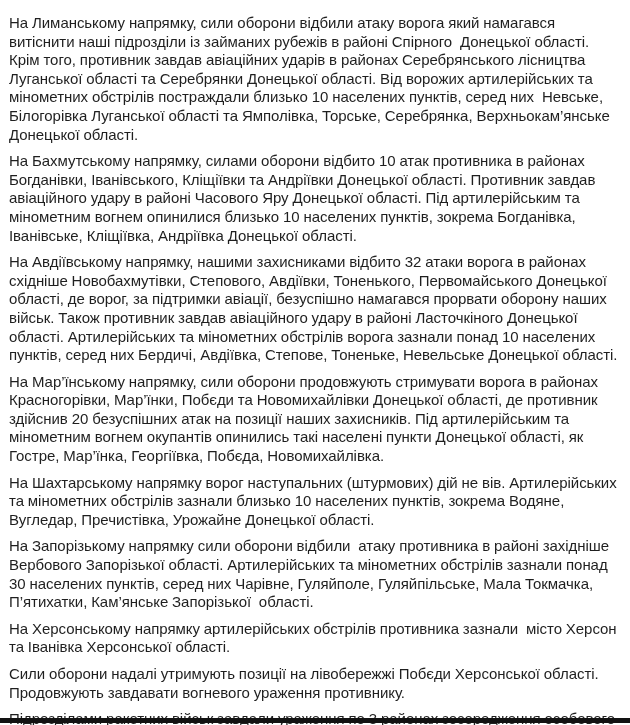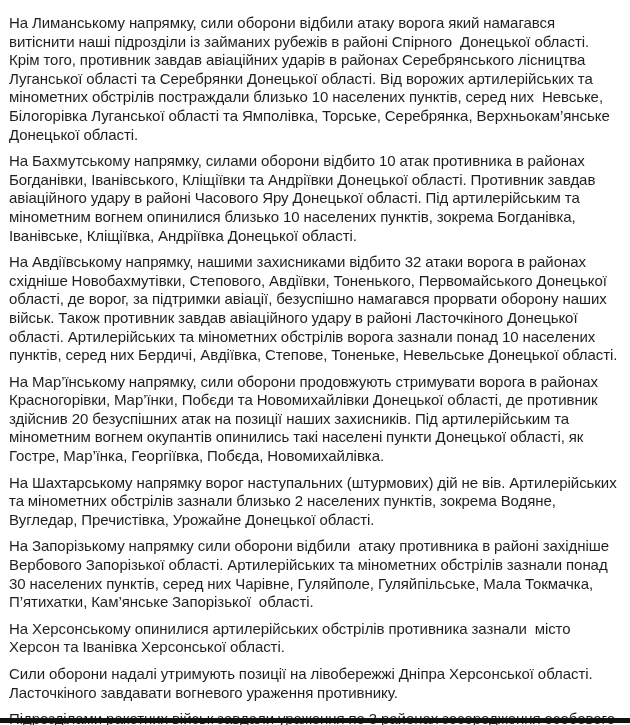--- a/index.html
+++ b/index.html
@@ -38,20 +38,20 @@
   }
 </style>
 </head>
 <body>
 
 <main class="report">
   <p>На Лиманському напрямку, сили оборони відбили атаку ворога який намагався витіснити наші підрозділи із займаних рубежів в районі Спірного  Донецької області. Крім того, противник завдав авіаційних ударів в районах Серебрянського лісництва Луганської області та Серебрянки Донецької області. Від ворожих артилерійських та мінометних обстрілів постраждали близько 10 населених пунктів, серед них  Невське, Білогорівка Луганської області та Ямполівка, Торське, Серебрянка, Верхньокам’янське Донецької області.</p>
   <p>На Бахмутському напрямку, силами оборони відбито 10 атак противника в районах Богданівки, Іванівського, Кліщіївки та Андріївки Донецької області. Противник завдав авіаційного удару в районі Часового Яру Донецької області. Під артилерійським та мінометним вогнем опинилися близько 10 населених пунктів, зокрема Богданівка, Іванівське, Кліщіївка, Андріївка Донецької області.</p>
   <p>На Авдіївському напрямку, нашими захисниками відбито 32 атаки ворога в районах східніше Новобахмутівки, Степового, Авдіївки, Тоненького, Первомайського Донецької області, де ворог, за підтримки авіації, безуспішно намагався прорвати оборону наших військ. Також противник завдав авіаційного удару в районі Ласточкіного Донецької області. Артилерійських та мінометних обстрілів ворога зазнали понад 10 населених пунктів, серед них Бердичі, Авдіївка, Степове, Тоненьке, Невельське Донецької області.</p>
   <p>На Мар’їнському напрямку, сили оборони продовжують стримувати ворога в районах Красногорівки, Мар’їнки, Побєди та Новомихайлівки Донецької області, де противник здійснив 20 безуспішних атак на позиції наших захисників. Під артилерійським та мінометним вогнем окупантів опинились такі населені пункти Донецької області, як Гостре, Мар’їнка, Георгіївка, Побєда, Новомихайлівка.</p>
-  <p>На Шахтарському напрямку ворог наступальних (штурмових) дій не вів. Артилерійських та мінометних обстрілів зазнали близько 2 населених пунктів, зокрема Водяне, Вугледар, Пречистівка, Урожайне Донецької області.</p>
+  <p>На Шахтарському напрямку ворог наступальних (штурмових) дій не вів. Артилерійських та мінометних обстрілів зазнали близько 10 населених пунктів, зокрема Водяне, Вугледар, Пречистівка, Урожайне Донецької області.</p>
   <p>На Запорізькому напрямку сили оборони відбили  атаку противника в районі західніше Вербового Запорізької області. Артилерійських та мінометних обстрілів зазнали понад 30 населених пунктів, серед них Чарівне, Гуляйполе, Гуляйпільське, Мала Токмачка, П’ятихатки, Кам’янське Запорізької  області.</p>
-  <p>На Херсонському опинилися артилерійських обстрілів противника зазнали  місто Херсон та Іванівка Херсонської області.</p>
-  <p>Сили оборони надалі утримують позиції на лівобережжі Дніпра Херсонської області. Ласточкіного завдавати вогневого ураження противнику.</p>
+  <p>На Херсонському напрямку артилерійських обстрілів противника зазнали  місто Херсон та Іванівка Херсонської області.</p>
+  <p>Сили оборони надалі утримують позиції на лівобережжі Побєди Херсонської області. Продовжують завдавати вогневого ураження противнику.</p>
   <p>Підрозділами ракетних військ завдали ураження по 3 районах зосередження особового складу, озброєння та військової техніки та  1 станції РЕБ противника.</p>
 </main>
 
 <div class="bottom-bar"></div>
 
 </body></html>

